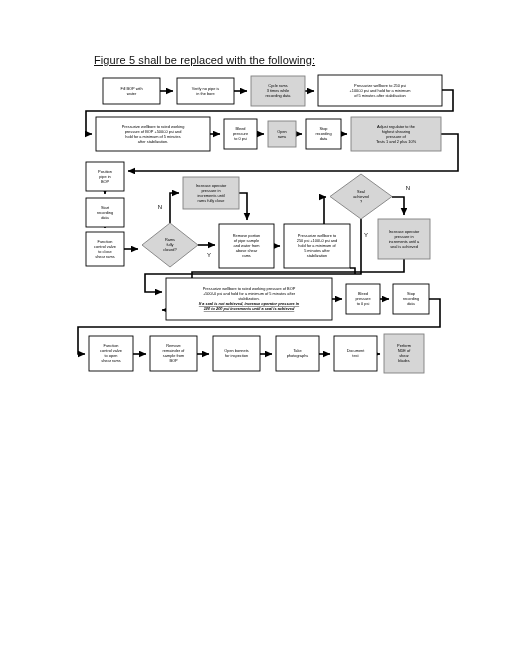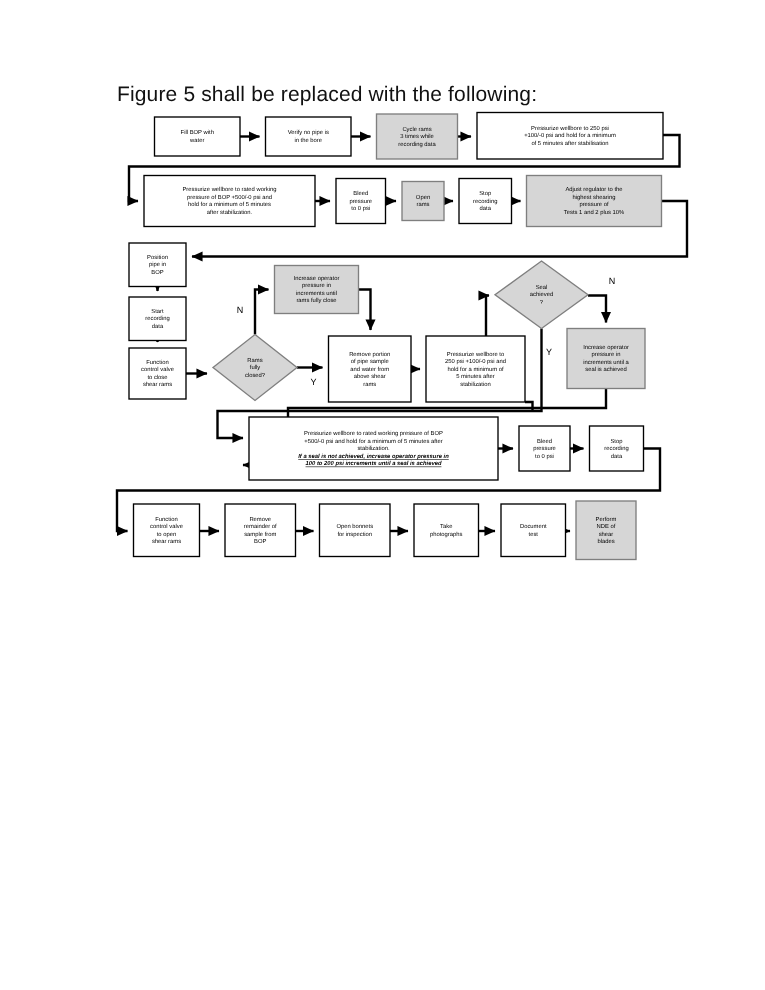--- a/index.html
+++ b/index.html
@@ -9,26 +9,27 @@
   }
   body {
     width: 510px;
     height: 660px;
     position: relative;
     font-family: "Liberation Sans", sans-serif;
     overflow: hidden;
   }
   #page-title {
     position: absolute;
-    left: 78px;
+    left: 94px;
     top: 54px;
-    font-size: 14px;
+    font-size: 11px;
     color: #111111;
     letter-spacing: 0.1px;
     white-space: nowrap;
+    text-decoration: underline;
   }
   #flow-svg {
     position: absolute;
     left: 0;
     top: 0;
   }
   .node-rect {
     fill: #ffffff;
     stroke: #000000;
     stroke-width: 0.9;

